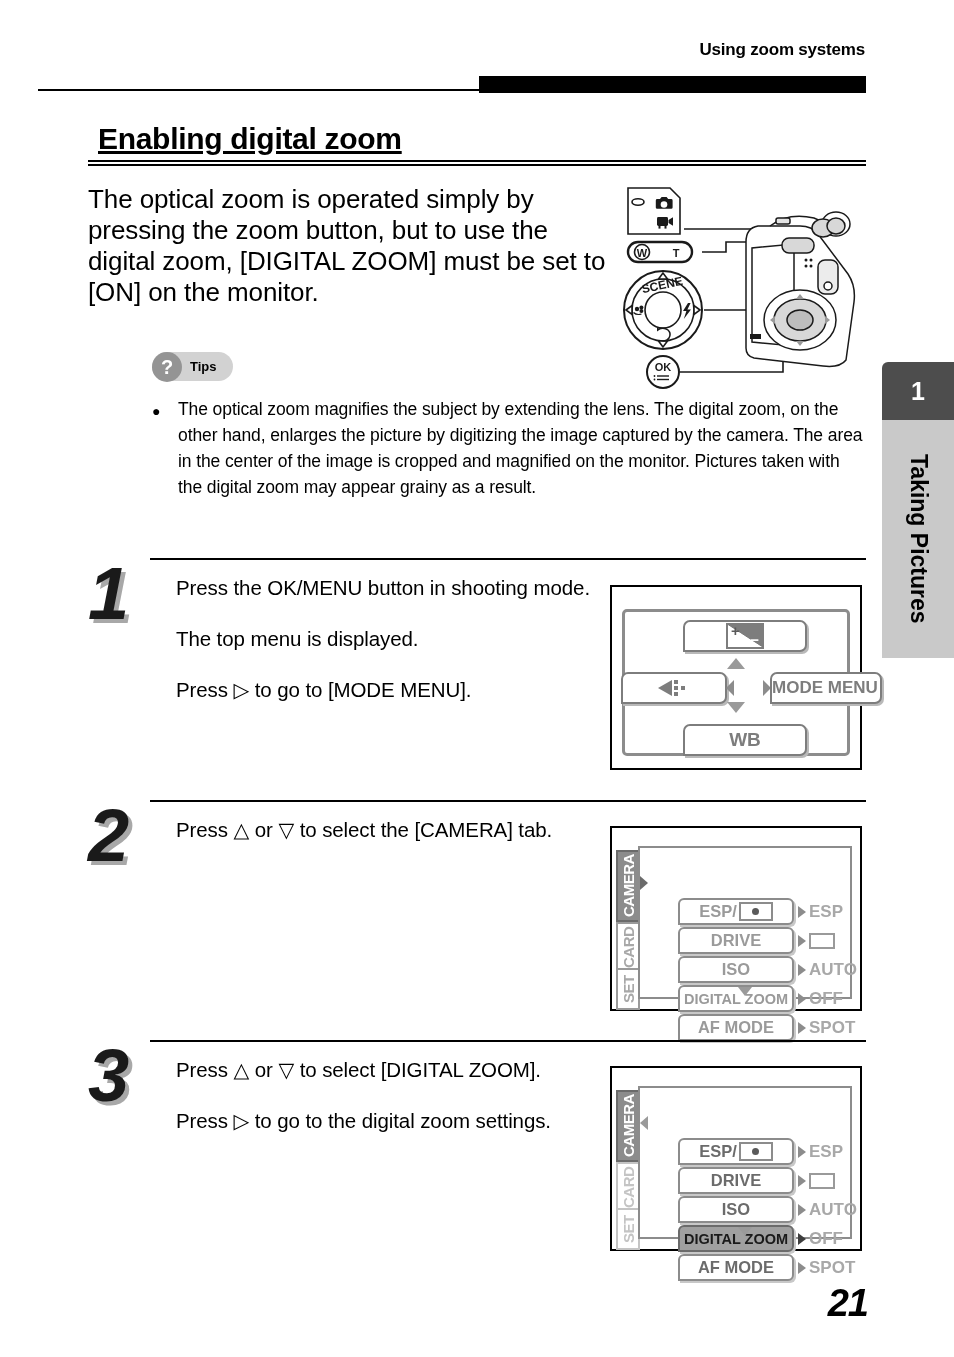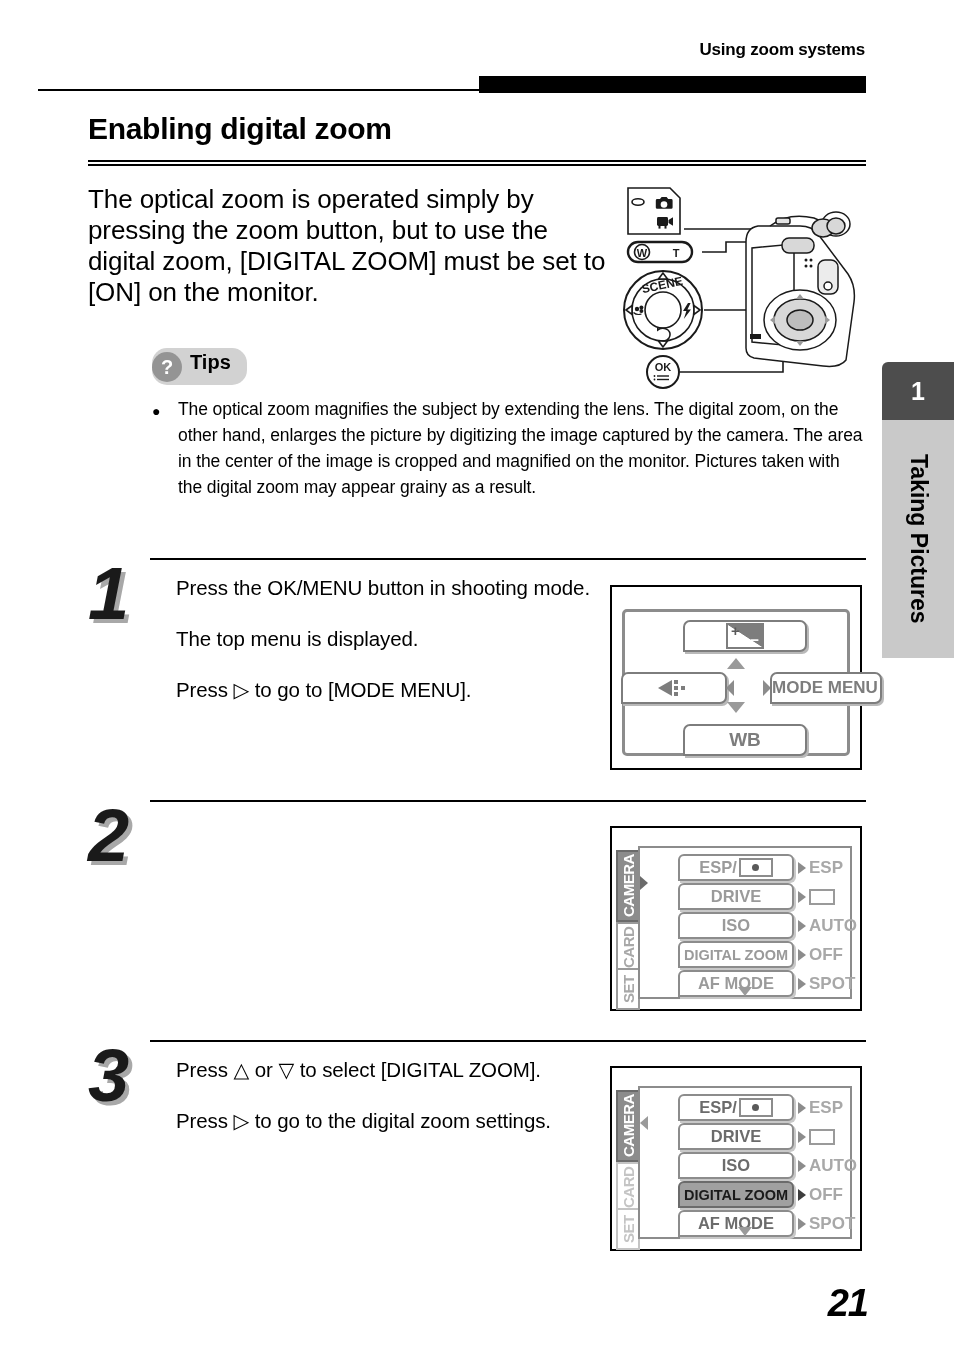--- a/index.html
+++ b/index.html
@@ -90,24 +90,24 @@
     left: 152px;
     top: 352px;
     height: 29px;
     display: flex;
     align-items: center;
   }
   .tips-pill {
     background: #d2d2d2;
     border-radius: 15px;
     height: 29px;
-    padding: 0 16px 8px 38px;
-    display: flex;
-    align-items: center;
-    font-size: 20px;
+    padding: 0 16px 0 38px;
+    display: flex;
+    align-items: center;
+    font-size: 13px;
     font-weight: bold;
     color: #000;
   }
   .tips-circle {
     position: absolute;
     left: 0;
     top: 0;
     width: 30px;
     height: 30px;
     border-radius: 50%;
@@ -304,20 +304,21 @@
     background: #fff;
     color: #c4c4c4;
     border-color: #c4c4c4;
   }
   .menu-row {
     position: absolute;
     left: 38px;
     display: flex;
     align-items: center;
     height: 27px;
+    margin-top: 44px;
   }
   .row-label {
     width: 116px;
     height: 27px;
     border: 2px solid #8c8c8c;
     border-radius: 6px 6px 6px 0;
     background: #fff;
     color: #9a9a9a;
     font-size: 16.5px;
     font-weight: bold;
@@ -439,21 +440,21 @@
     letter-spacing: -1px;
   }
 </style>
 </head>
 <body>
 
 <div id="running-head">Using zoom systems</div>
 <div id="header-rule-thin"></div>
 <div id="header-rule-thick"></div>
 
-<h1 id="section-title" style="margin:0;">Enabling digital zoom</h1>
+<h1 id="section-title" style="margin:10px;text-decoration:underline;">Enabling digital zoom</h1>
 <div id="title-rule"></div>
 
 <div id="intro">The optical zoom is operated simply by pressing the zoom button, but to use the digital zoom, [DIGITAL ZOOM] must be set to [ON] on the monitor.</div>
 
 <div id="camera-illo">
   <svg width="250" height="215" viewBox="0 0 250 215">
     <g fill="none" stroke="#1a1a1a" stroke-width="1.6">
 
       <path d="M10 6 L52 6 L62 16 L62 52 L10 52 Z" fill="#fff"></path>
       <ellipse cx="20" cy="20" rx="6" ry="3.2" fill="#fff"></ellipse>
@@ -593,20 +594,21 @@
     <div class="menu-btn" style="left:58px; top:112px; width:124px; height:32px;">
       <span>WB</span>
     </div>
   </div>
 </div>
 
 <div class="step" id="step-2" style="top:800px;">
   <div class="step-rule"></div>
   <div class="step-num">2</div>
   <div class="step-body">
+    <p>Press △ or ▽ to select the [CAMERA] tab.</p>
   </div>
 </div>
 
 <div class="diagram" style="left:610px; top:826px; width:252px; height:185px;">
 
   <div class="tab-strip" style="top:22px; height:148px;">
     <div class="vtab on" style="top:0; height:72px;">
       <span>CAMERA</span>
     </div>
     <div class="vtab off" style="top:72px; height:50px;">

